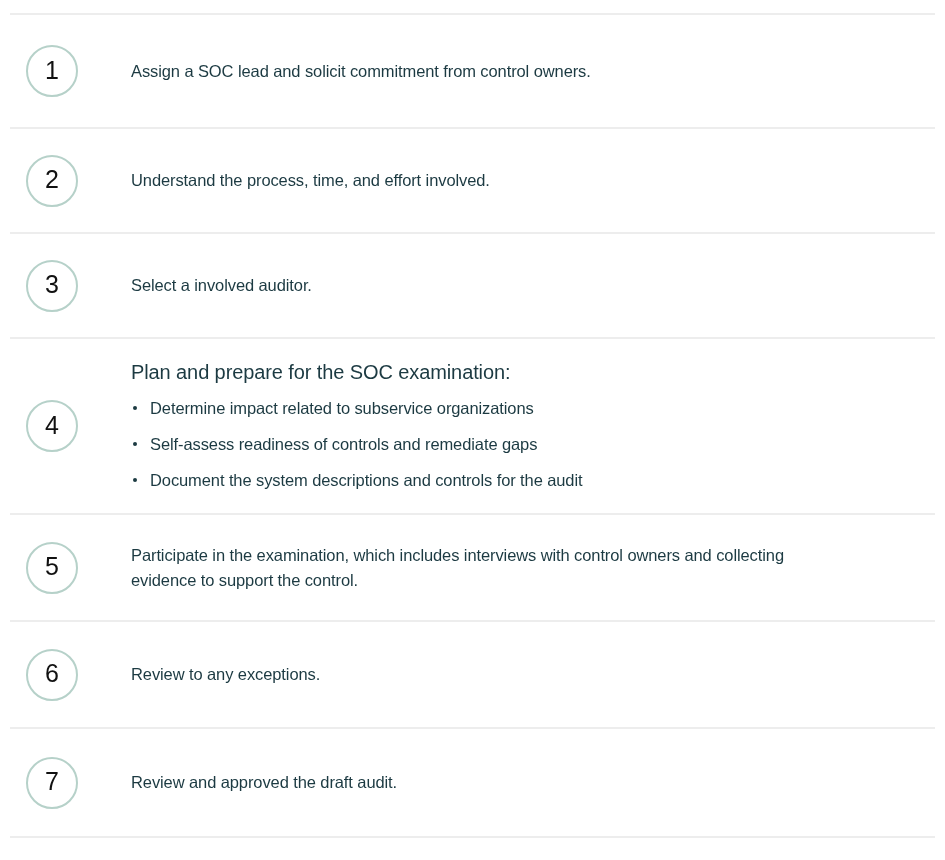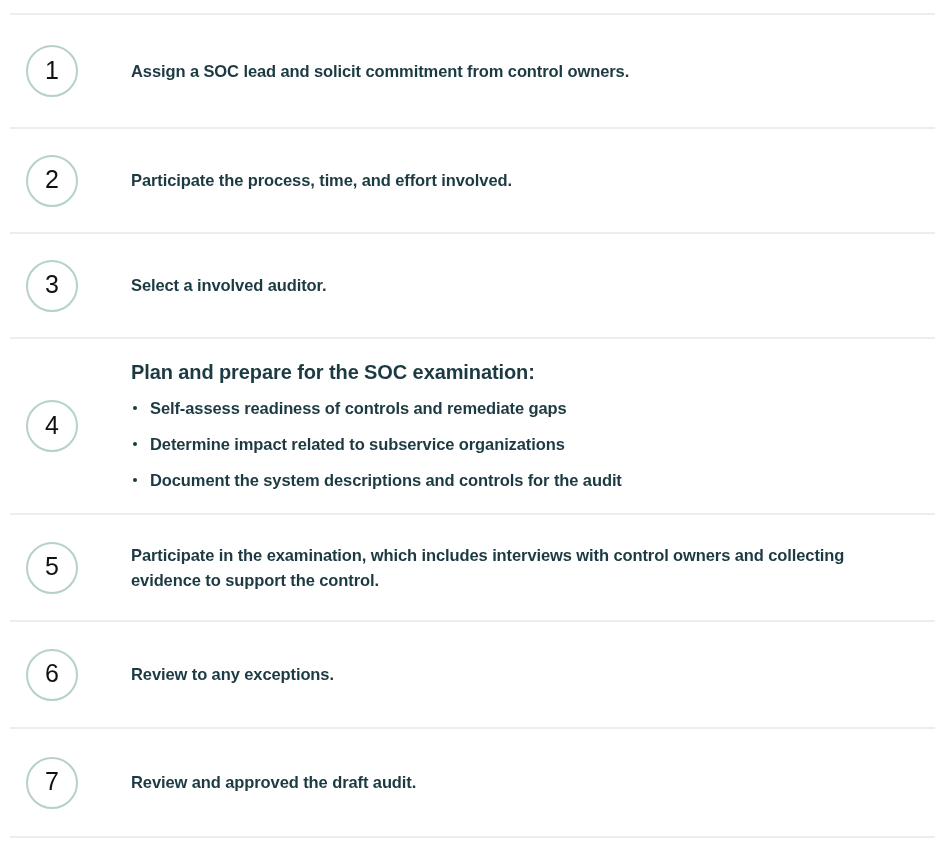--- a/index.html
+++ b/index.html
@@ -72,21 +72,20 @@
     line-height: 1;
     color: #111111;
     letter-spacing: 0;
     transform: translateY(-1px);
   }
 
   .content-cell {
     flex: 1 1 auto;
     padding-right: 60px;
     box-sizing: border-box;
-    font-weight: bold;
   }
 
   .step-text {
     font-size: 16.5px;
     line-height: 25px;
     color: #1c3a42;
     letter-spacing: -0.1px;
     margin: 0;
     max-width: 715px;
   }
@@ -151,21 +150,21 @@
     </div>
   </div>
 
   <div class="step-row" style="top:129px;height:103px;">
     <div class="badge-cell">
       <div class="step-badge">
         <span class="num">2</span>
       </div>
     </div>
     <div class="content-cell">
-      <p class="step-text">Participate the process, time, and effort involved.</p>
+      <p class="step-text">Understand the process, time, and effort involved.</p>
     </div>
   </div>
 
   <div class="step-row" style="top:234px;height:103px;">
     <div class="badge-cell">
       <div class="step-badge">
         <span class="num">3</span>
       </div>
     </div>
     <div class="content-cell">
@@ -175,30 +174,30 @@
 
   <div class="step-row" style="top:339px;height:174px;">
     <div class="badge-cell">
       <div class="step-badge">
         <span class="num">4</span>
       </div>
     </div>
     <div class="content-cell">
       <p class="step-intro">Plan and prepare for the SOC examination:</p>
       <ul class="bullets">
+        <li>
+          <span class="bullet-dot"></span>
+          <span>Determine impact related to subservice organizations</span>
+        </li>
         <li>
           <span class="bullet-dot"></span>
           <span>Self-assess readiness of controls and remediate gaps</span>
         </li>
         <li>
           <span class="bullet-dot"></span>
-          <span>Determine impact related to subservice organizations</span>
-        </li>
-        <li>
-          <span class="bullet-dot"></span>
           <span>Document the system descriptions and controls for the audit</span>
         </li>
       </ul>
     </div>
   </div>
 
   <div class="step-row" style="top:515px;height:105px;">
     <div class="badge-cell">
       <div class="step-badge">
         <span class="num">5</span>

